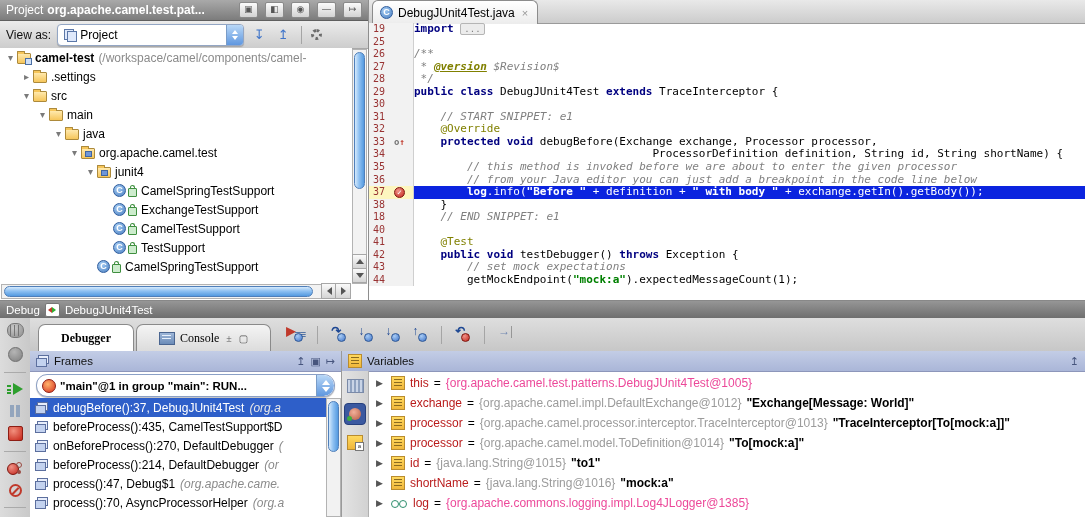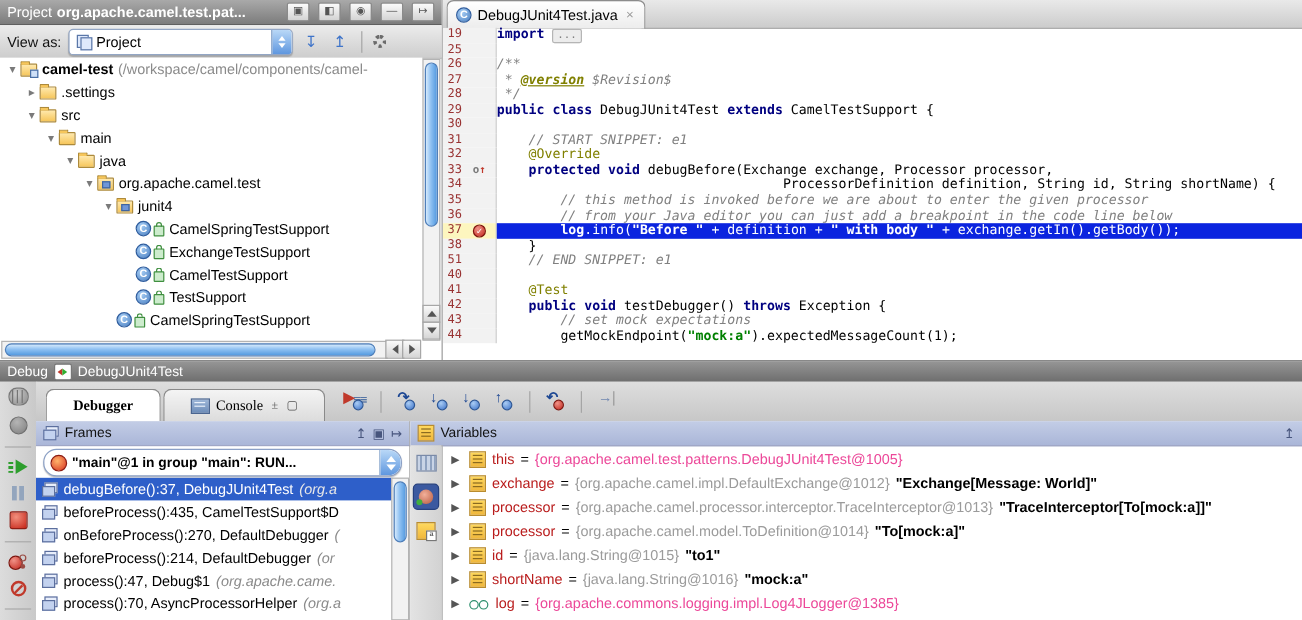--- a/index.html
+++ b/index.html
@@ -339,21 +339,21 @@
       <div class="cline">
         <div class="gut">
           <span class="lno">28</span>
         </div>
         <div class="ctext"><span class="tk-doc"> */</span></div>
       </div>
       <div class="cline">
         <div class="gut">
           <span class="lno">29</span>
         </div>
-        <div class="ctext"><span class="tk-kw">public class </span><span>DebugJUnit4Test </span><span class="tk-kw">extends </span><span>CamelTestSupport {</span></div>
+        <div class="ctext"><span class="tk-kw">public class </span><span>DebugJUnit4Test </span><span class="tk-kw">extends </span><span>TraceInterceptor {</span></div>
       </div>
       <div class="cline">
         <div class="gut">
           <span class="lno">30</span>
         </div>
         <div class="ctext"></div>
       </div>
       <div class="cline">
         <div class="gut">
           <span class="lno">31</span>
@@ -399,21 +399,21 @@
         <div class="ctext"><span>        </span><span class="tk-b">log</span><span>.info(</span><span class="tk-sx">"Before "</span><span> + definition + </span><span class="tk-sx">" with body "</span><span> + exchange.getIn().getBody());</span></div>
       </div>
       <div class="cline">
         <div class="gut">
           <span class="lno">38</span>
         </div>
         <div class="ctext"><span>    }</span></div>
       </div>
       <div class="cline">
         <div class="gut">
-          <span class="lno">51</span>
+          <span class="lno">18</span>
         </div>
         <div class="ctext"><span>    </span><span class="tk-cmt">// END SNIPPET: e1</span></div>
       </div>
       <div class="cline">
         <div class="gut">
           <span class="lno">40</span>
         </div>
         <div class="ctext"></div>
       </div>
       <div class="cline">

